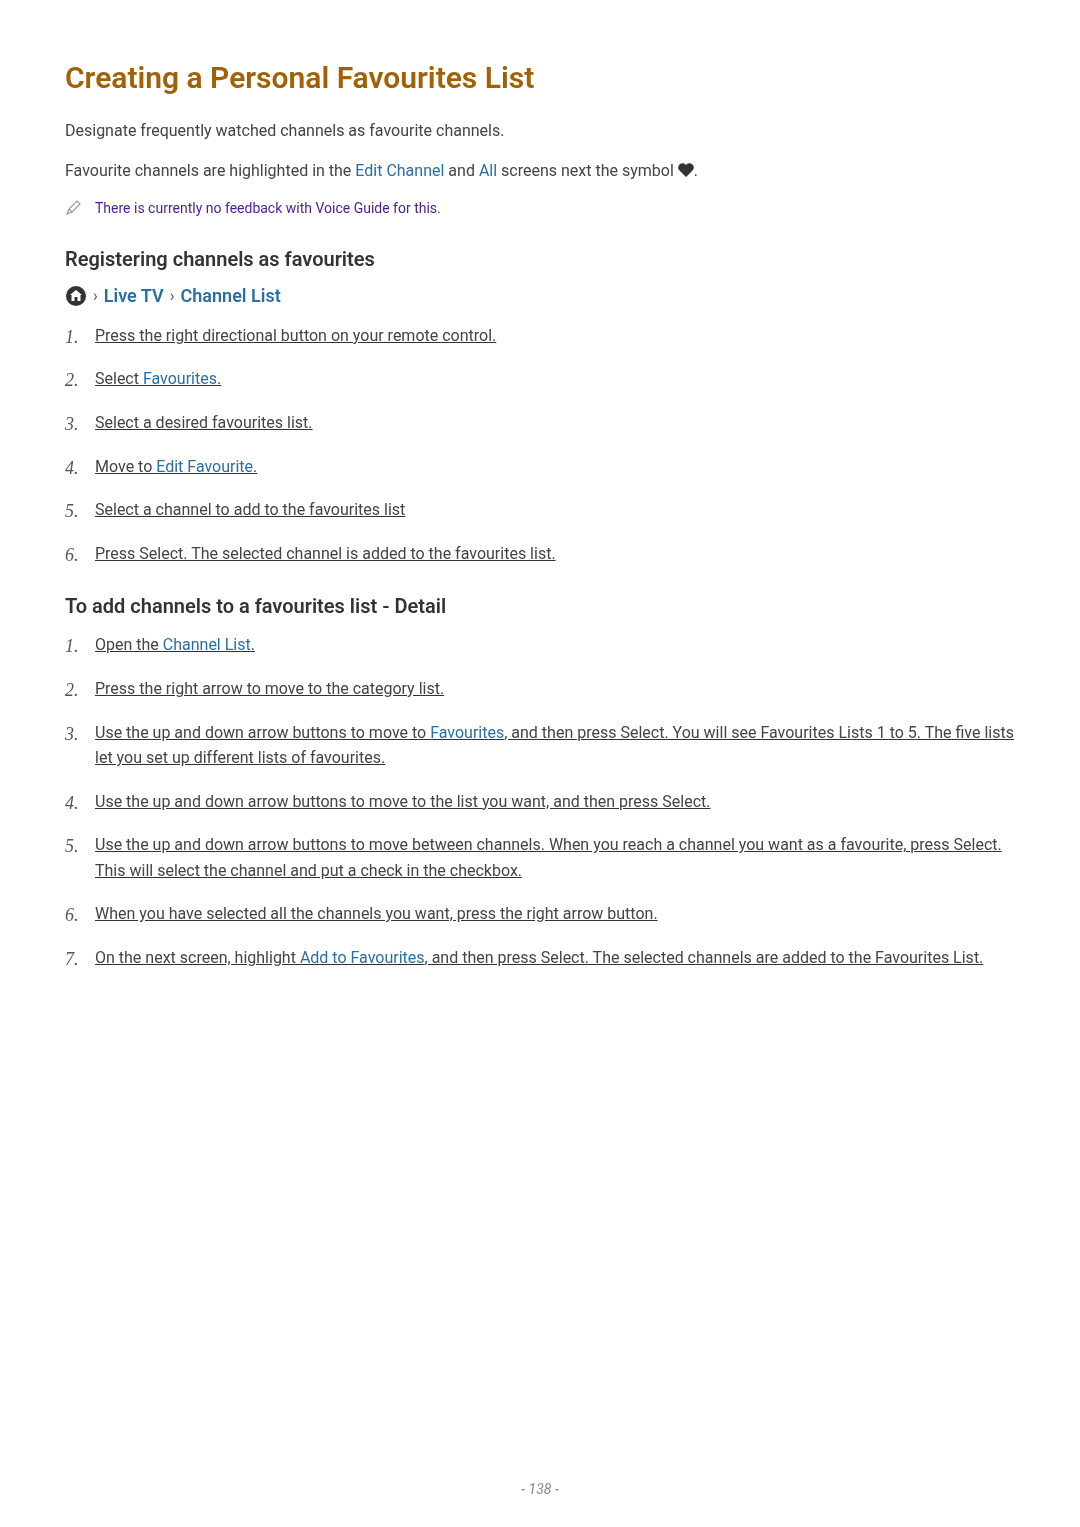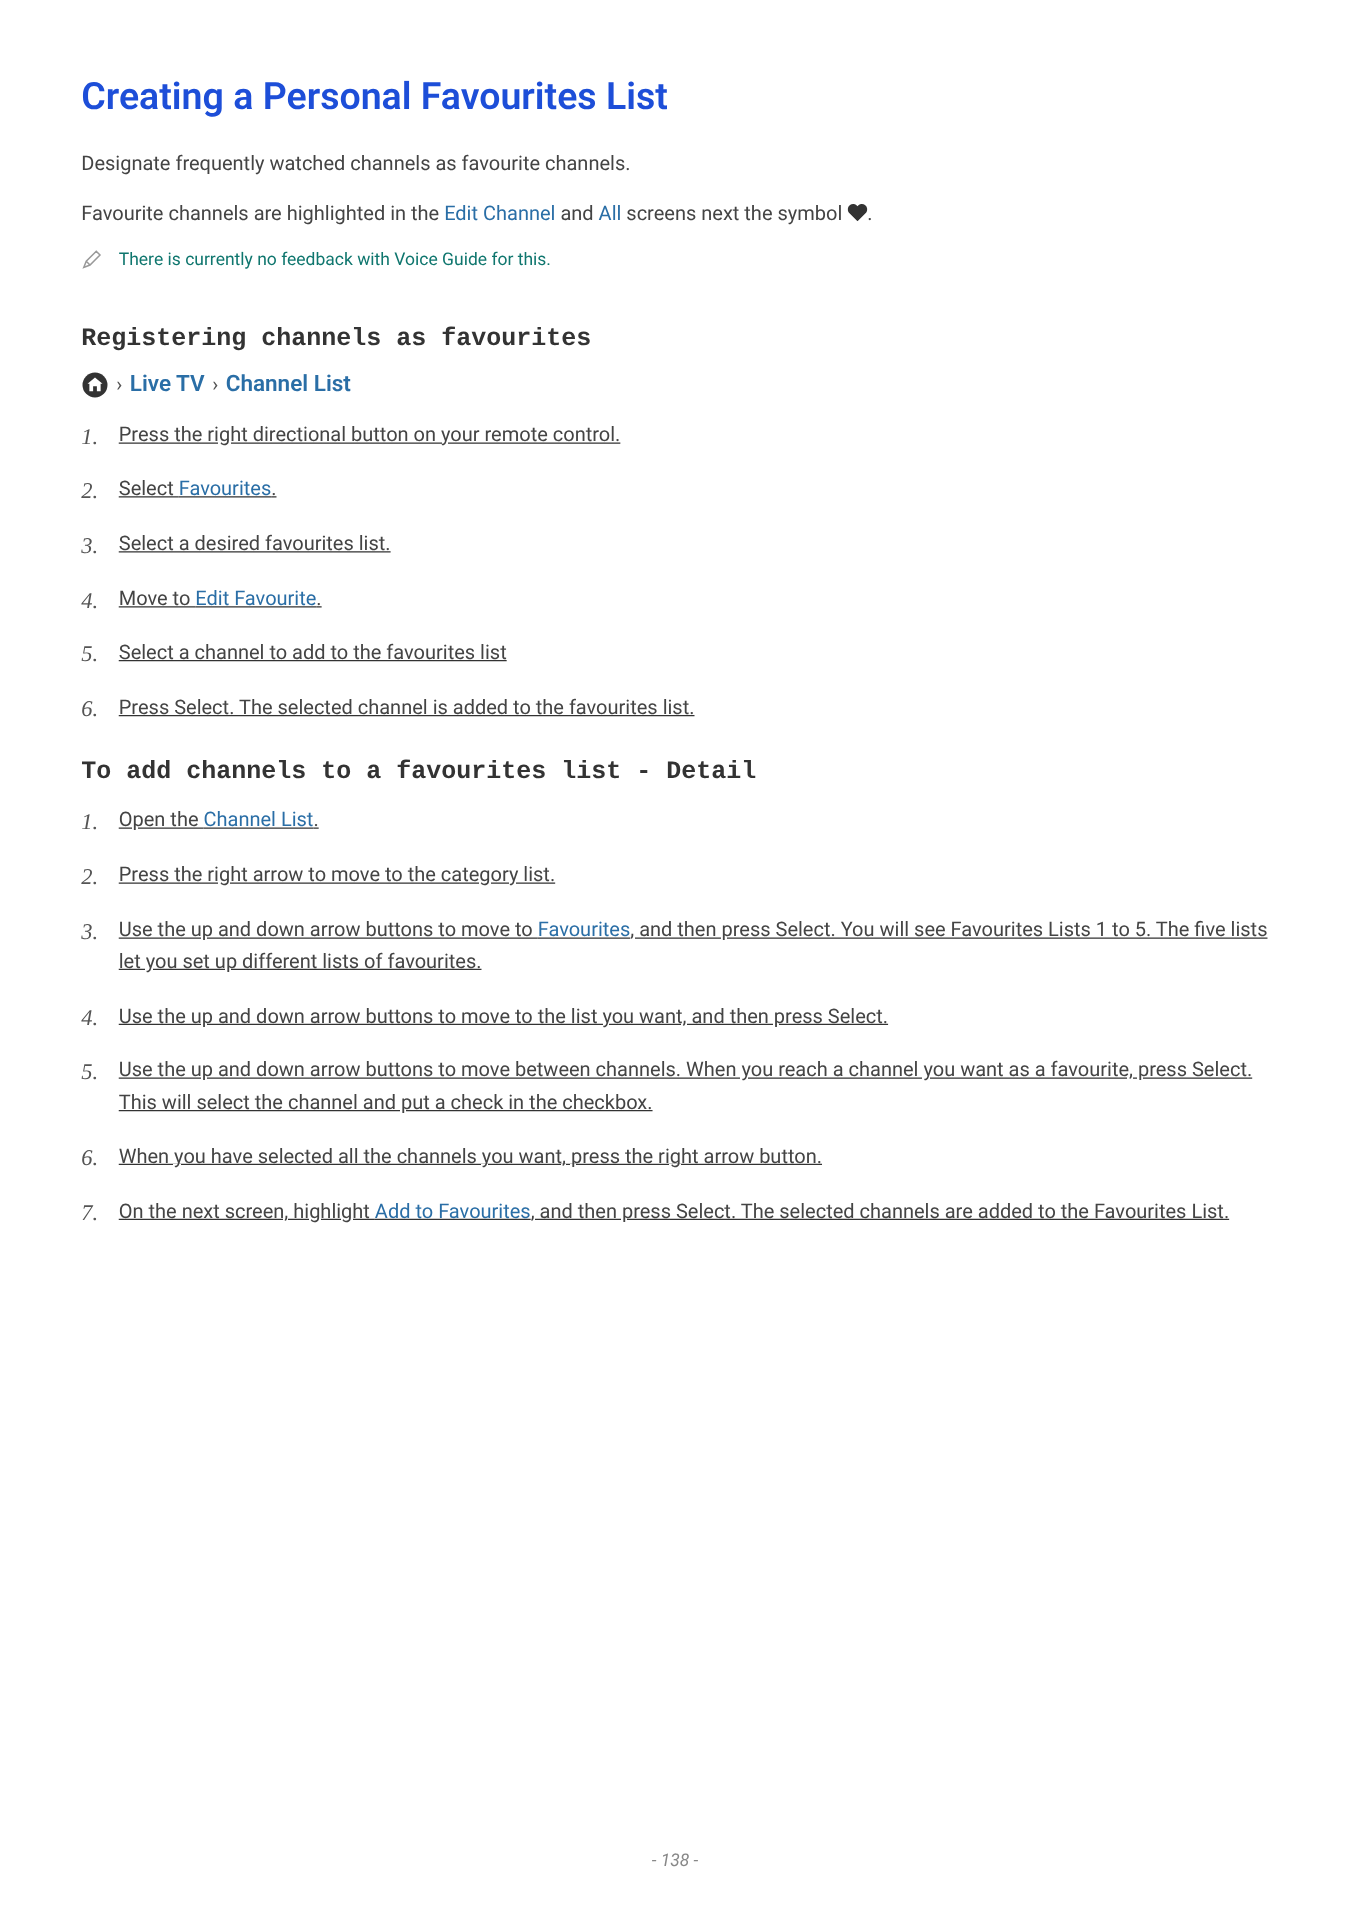--- a/index.html
+++ b/index.html
@@ -12,56 +12,55 @@
       background: #ffffff;
       color: #333333;
       width: 1080px;
       min-height: 1527px;
       padding: 60px 65px 40px 65px;
       position: relative;
     }
     .page-title {
       font-size: 30px;
       font-weight: 600;
-      color: #1d4ed8;
+      color: #a16207;
       margin-bottom: 24px;
     }
     .intro-text {
       font-size: 16px;
       color: #444444;
       margin-bottom: 16px;
       line-height: 1.5;
     }
     .ui-link {
       color: #2a6ea6;
     }
     .heart-icon {
       display: inline-block;
       vertical-align: middle;
     }
     .note-block {
       display: flex;
       align-items: flex-start;
       margin-top: 8px;
-      margin-bottom: 40px;
-      color: #0f766e;
+      margin-bottom: 28px;
+      color: #4c1d95;
       font-size: 14px;
       text-align: center;
     }
     .note-icon {
       margin-right: 14px;
       flex-shrink: 0;
     }
     .section-heading {
       font-size: 20px;
       font-weight: 600;
       color: #333333;
       margin-bottom: 14px;
       margin-top: 28px;
-      font-family: Liberation Mono, monospace;
     }
     .breadcrumb {
       font-size: 18px;
       font-weight: 600;
       color: #2a6ea6;
       margin-bottom: 16px;
       display: flex;
       align-items: center;
       gap: 6px;
     }

